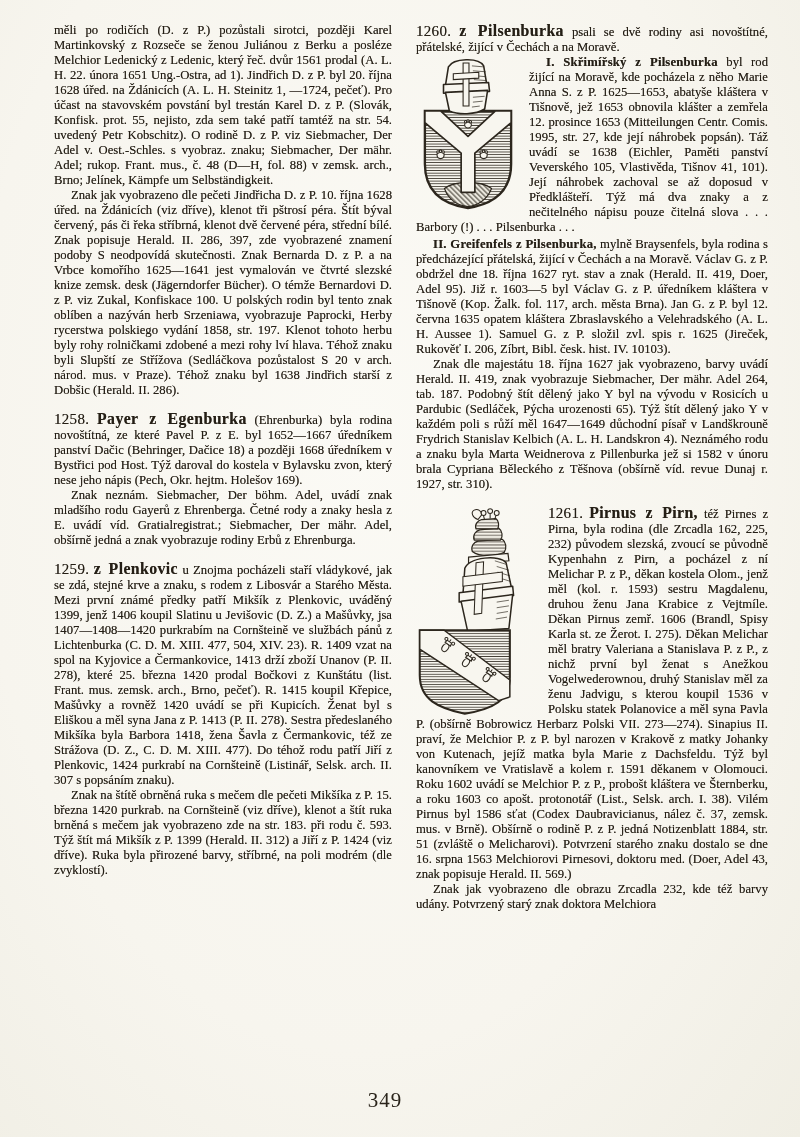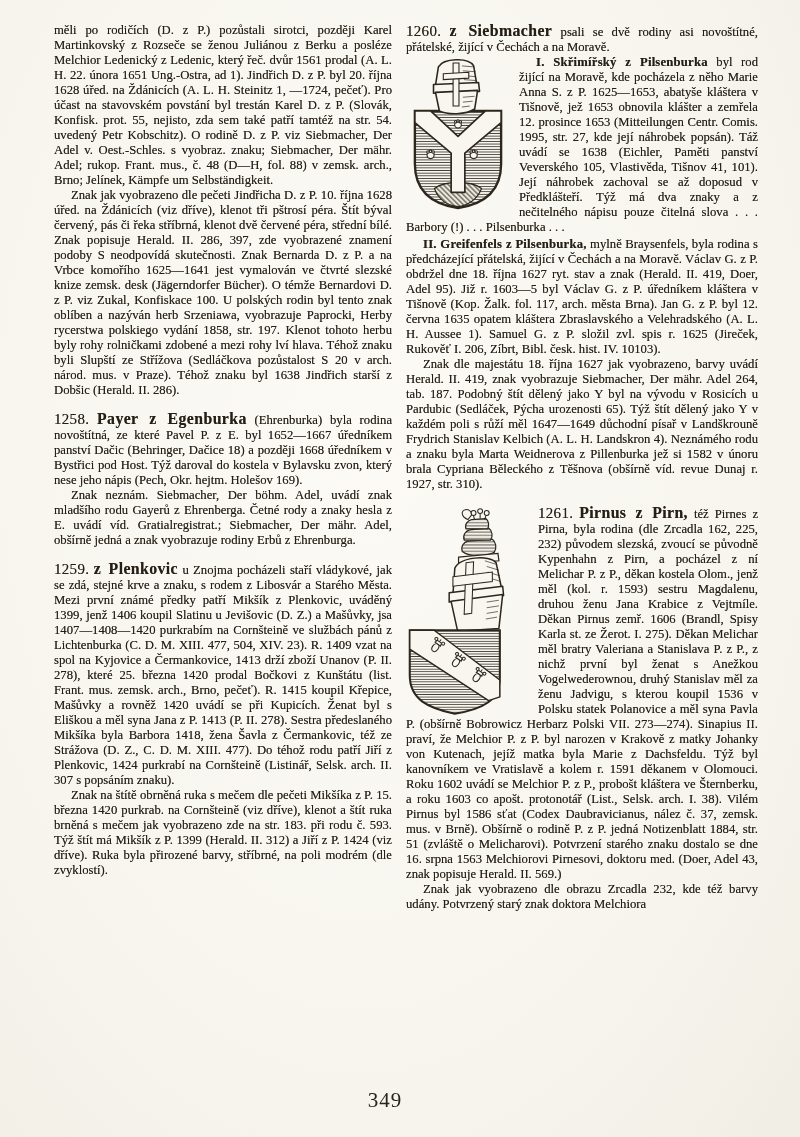--- a/index.html
+++ b/index.html
@@ -6,21 +6,21 @@
   body {
     width:800px; height:1137px; overflow:hidden;
     background:#eceade;
     font-family:"Liberation Serif","DejaVu Serif",serif;
     color:#241e15;
   }
   .sheet {
     position:relative; width:800px; height:1137px;
     background:radial-gradient(ellipse at 45% 38%, #fbfaf5 0%, #f7f5ee 62%, #f0eee4 100%);
   }
-  .cols { display:flex; gap:14px; padding:23px 28px 0 54px; }
+  .cols { display:flex; gap:24px; padding:23px 28px 0 54px; }
   .col {
     text-align:justify; font-size:12.7px; line-height:15px;
     text-shadow:0 0 0.3px rgba(36,30,21,0.6);
   }
   .col-left  { width:338px; }
   .col-right { width:352px; }
   .para { margin:0; }
   .indent { text-indent:17px; }
   .entry { margin-top:13px; }
   .entry-num   { font-size:15px; letter-spacing:0.3px; }
@@ -50,21 +50,21 @@
       <p class="para entry"><span class="entry-num">1258.</span> <span class="entry-title">Payer z Egenburka</span> <span>(Ehrenburka) byla rodina novoštítná, ze které Pavel P. z E. byl 1652—1667 úředníkem panství Dačic (Behringer, Dačice 18) a později 1668 úředníkem v Bystřici pod Host. Týž daroval do kostela v Bylavsku zvon, který nese jeho nápis (Pech, Okr. hejtm. Holešov 169).</span></p>
 
       <p class="para indent"><span class="lead">Znak</span><span> neznám. Siebmacher, Der böhm. Adel, uvádí znak mladšího rodu Gayerů z Ehrenberga. Četné rody a znaky hesla z E. uvádí víd. Gratialregistrat.; Siebmacher, Der mähr. Adel, obšírně jedná a znak vyobrazuje rodiny Erbů z Ehrenburga.</span></p>
 
       <p class="para entry"><span class="entry-num">1259.</span> <span class="entry-title">z Plenkovic</span> <span>u Znojma pocházeli staří vládykové, jak se zdá, stejné krve a znaku, s rodem z Libosvár a Starého Města. Mezi první známé předky patří Mikšík z Plenkovic, uváděný 1399, jenž 1406 koupil Slatinu u Jevišovic (D. Z.) a Mašůvky, jsa 1407—1408—1420 purkrabím na Cornšteině ve službách pánů z Lichtenburka (C. D. M. XIII. 477, 504, XIV. 23). R. 1409 vzat na spol na Kyjovice a Čermankovice, 1413 drží zboží Unanov (P. II. 278), které 25. března 1420 prodal Bočkovi z Kunštátu (list. Frant. mus. zemsk. arch., Brno, pečeť). R. 1415 koupil Křepice, Mašůvky a rovněž 1420 uvádí se při Kupicích. Ženat byl s Eliškou a měl syna Jana z P. 1413 (P. II. 278). Sestra předeslaného Mikšíka byla Barbora 1418, žena Šavla z Čermankovic, též ze Strážova (D. Z., C. D. M. XIII. 477). Do téhož rodu patří Jiří z Plenkovic, 1424 purkrabí na Cornšteině (Listinář, Selsk. arch. II. 307 s popsáním znaku).</span></p>
 
       <p class="para indent"><span class="lead">Znak</span><span> na štítě obrněná ruka s mečem dle pečeti Mikšíka z P. 15. března 1420 purkrab. na Cornšteině (viz dříve), klenot a štít ruka brněná s mečem jak vyobrazeno zde na str. 183. při rodu č. 593. Týž štít má Mikšík z P. 1399 (Herald. II. 312) a Jiří z P. 1424 (viz dříve). Ruka byla přirozené barvy, stříbrné, na poli modrém (dle zvyklostí).</span></p>
     </div>
 
     <div class="col col-right">
-      <p class="para" style="margin-top:0;"><span class="entry-num">1260.</span> <span class="entry-title">z Siebmacher</span> <span>psali se dvě rodiny asi novoštítné, přátelské, žijící v Čechách a na Moravě.</span></p>
+      <p class="para" style="margin-top:0;"><span class="entry-num">1260.</span> <span class="entry-title">z Pilsenburka</span> <span>psali se dvě rodiny asi novoštítné, přátelské, žijící v Čechách a na Moravě.</span></p>
 
       <p class="para indent"><span class="subhead">I. Skřimířský z Pilsenburka</span><span class="arms arms-1">
         <svg viewBox="0 0 100 155" width="98" height="152" aria-hidden="true">
           <defs>
             <pattern id="hA" width="4" height="2.7" patternUnits="userSpaceOnUse">
               <rect width="4" height="2.7" fill="#f8f6ef"></rect>
               <line x1="0" y1="1.35" x2="4" y2="1.35" stroke="#2c261d" stroke-width="0.85"></line>
             </pattern>
             <pattern id="dA" width="3.6" height="3.6" patternUnits="userSpaceOnUse" patternTransform="rotate(45)">
               <rect width="3.6" height="3.6" fill="#efece2"></rect>

